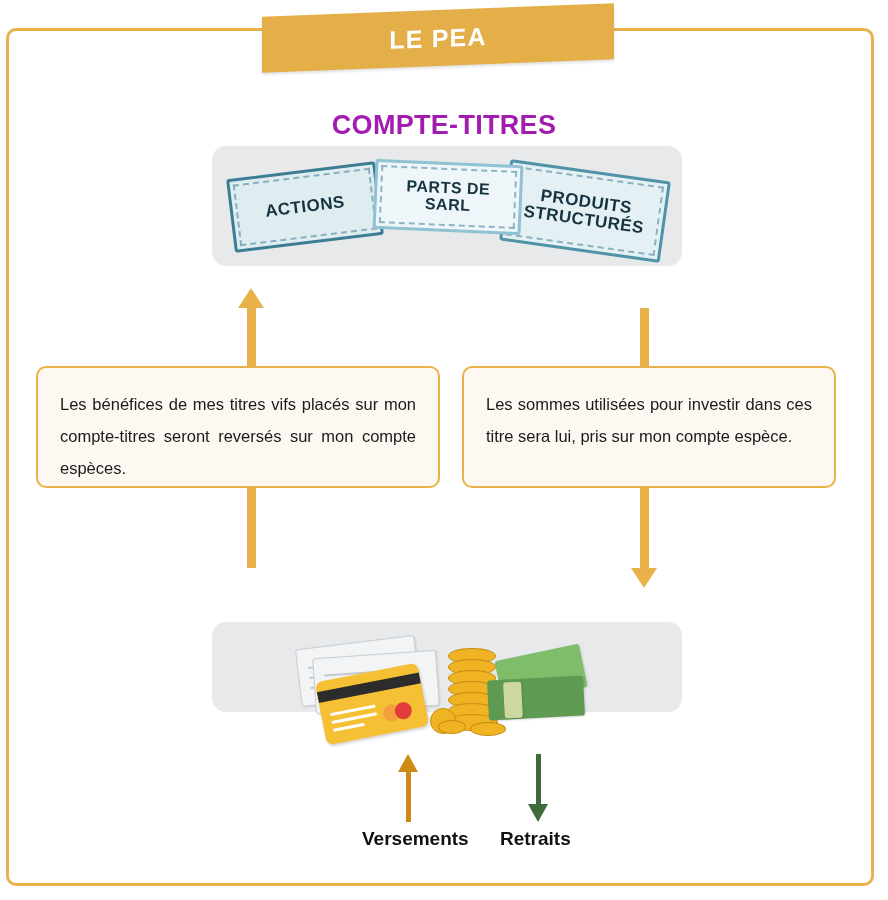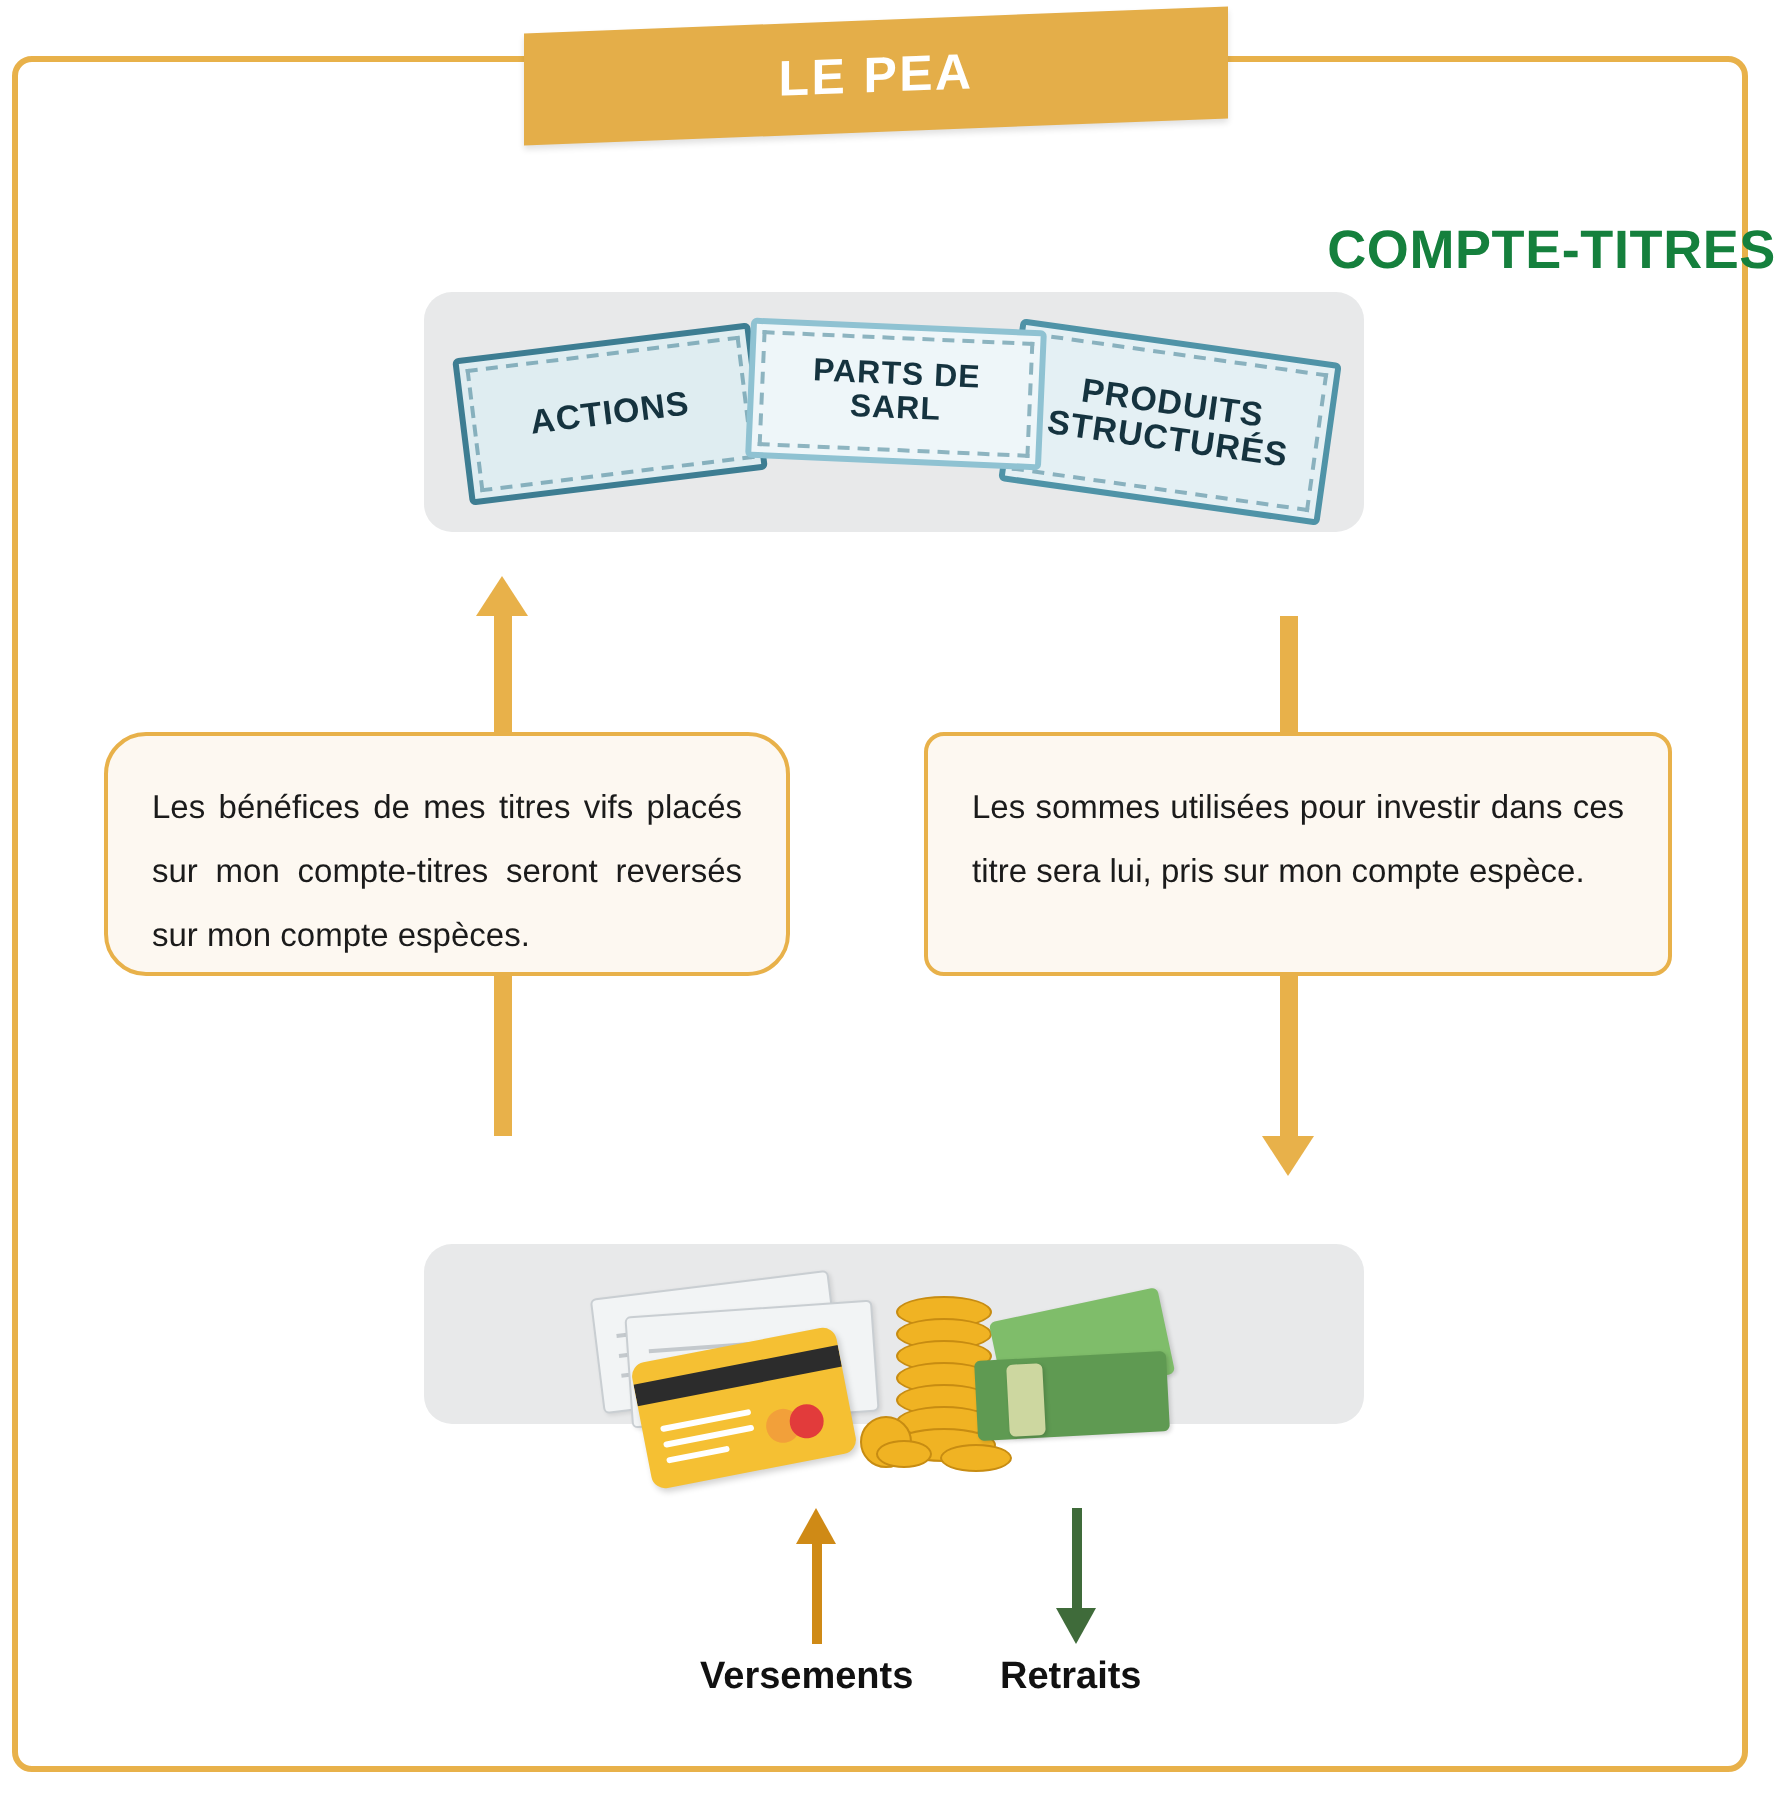--- a/index.html
+++ b/index.html
@@ -55,24 +55,24 @@
     color: #ffffff;
     font-size: 25px;
     font-weight: bold;
     letter-spacing: 1.2px;
   }
 
   
   .heading {
     position: absolute;
     width: 100%;
-    text-align: right;
+    text-align: center;
     font-size: 27px;
     font-weight: bold;
-    color: #15803d;
+    color: #a21caf;
     letter-spacing: 0.3px;
   }
   #titres-heading { top: 110px; left: 0; }
   #especes-heading { top: 586px; left: 0; }
 
   
   .panel {
     position: absolute;
     background: #e8e9ea;
     border-radius: 14px;
@@ -166,21 +166,21 @@
     background: #fdf8f1;
     border: 2px solid #e8b14a;
     border-radius: 10px;
     padding: 20px 22px;
     color: #1b1b1b;
     font-size: 16.5px;
     line-height: 1.95;
     text-align: justify;
     text-align-last: left;
   }
-  #callout-left  { left: 52px;  top: 366px; width: 343px; height: 122px; border-radius: 21px; }
+  #callout-left  { left: 36px;  top: 366px; width: 404px; height: 122px; }
   #callout-right { left: 462px; top: 366px; width: 374px; height: 122px; }
 
   
   .money { position: absolute; left: 290px; top: 630px; width: 310px; height: 100px; }
   .cheque {
     position: absolute;
     background: #f2f4f5;
     border: 1px solid #c9ced2;
     border-radius: 3px;
     box-shadow: 1px 1px 2px rgba(0,0,0,0.10);
@@ -227,21 +227,21 @@
   #versements-head { left: 398px; top: 754px; border-left: 10px solid transparent; border-right: 10px solid transparent; border-bottom: 18px solid #cf8a16; }
   #retraits-line { left: 536px; top: 754px; height: 52px; background: #3f6b3a; }
   #retraits-head { left: 528px; top: 804px; border-left: 10px solid transparent; border-right: 10px solid transparent; border-top: 18px solid #3f6b3a; }
 
   .bottom-label {
     position: absolute;
     font-size: 19px;
     font-weight: bold;
     color: #111111;
   }
-  #versements-label { left: 350px; top: 828px; text-align: center; }
+  #versements-label { left: 362px; top: 828px; text-align: center; }
   #retraits-label { left: 500px; top: 828px; }
 </style>
 </head>
 <body>
 
 <div class="page">
 
   <div class="frame"></div>
 
   <div class="banner"></div>

